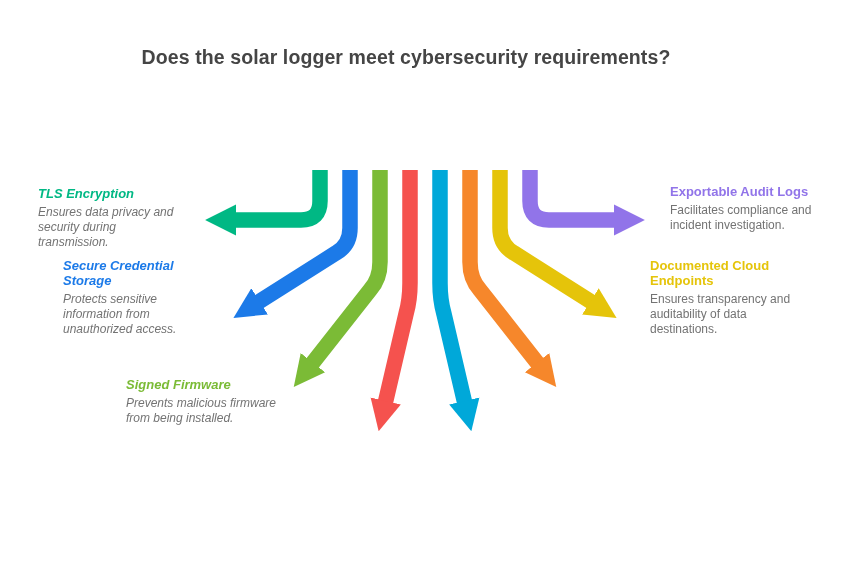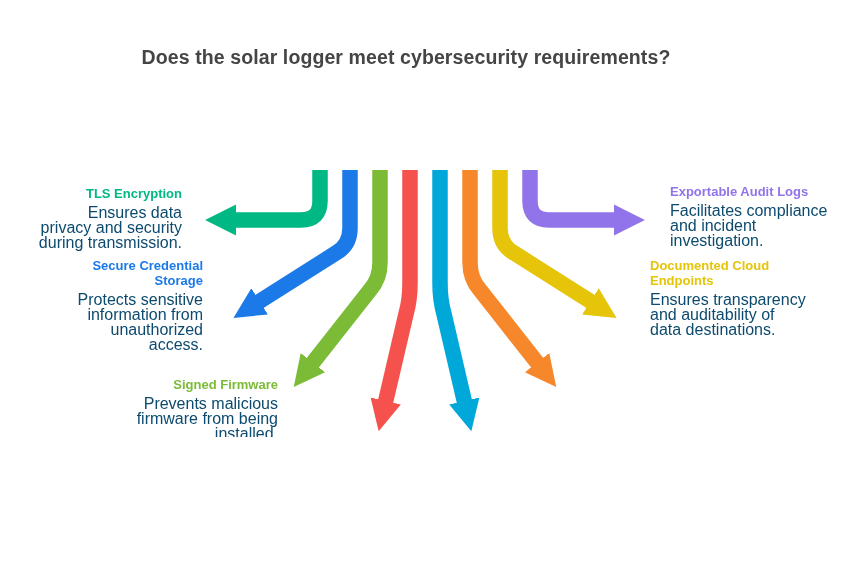--- a/index.html
+++ b/index.html
@@ -15,32 +15,32 @@
     top:46px;left:0;width:812px;
     text-align:center;
     font-size:19.5px;
     font-weight:bold;
     color:#454545;
     letter-spacing:0.1px;
   }
   .arrows{position:absolute;top:0;left:0;}
   .arrows path.shaft{fill:none;stroke-width:15.5px;}
   .label-block{position:absolute;}
-  .label-block.right{text-align:right;}
+  .label-block.right{font-style:italic;}
   .label-block.left{text-align:left;}
   .item-title{
     font-size:13px;
     font-weight:bold;
     line-height:15px;
     margin-bottom:4px;
   }
   .item-desc{
-    font-size:16px;
+    font-size:12px;
     line-height:15px;
-    color:#0c4a6e;
+    color:#737373;
   }
 </style>
 </head>
 <body>
 
 <div class="canvas">
 
   <div class="main-title">Does the solar logger meet cybersecurity requirements?</div>
 
   <svg class="arrows" width="852" height="567" viewBox="0 0 852 567" aria-hidden="true">

